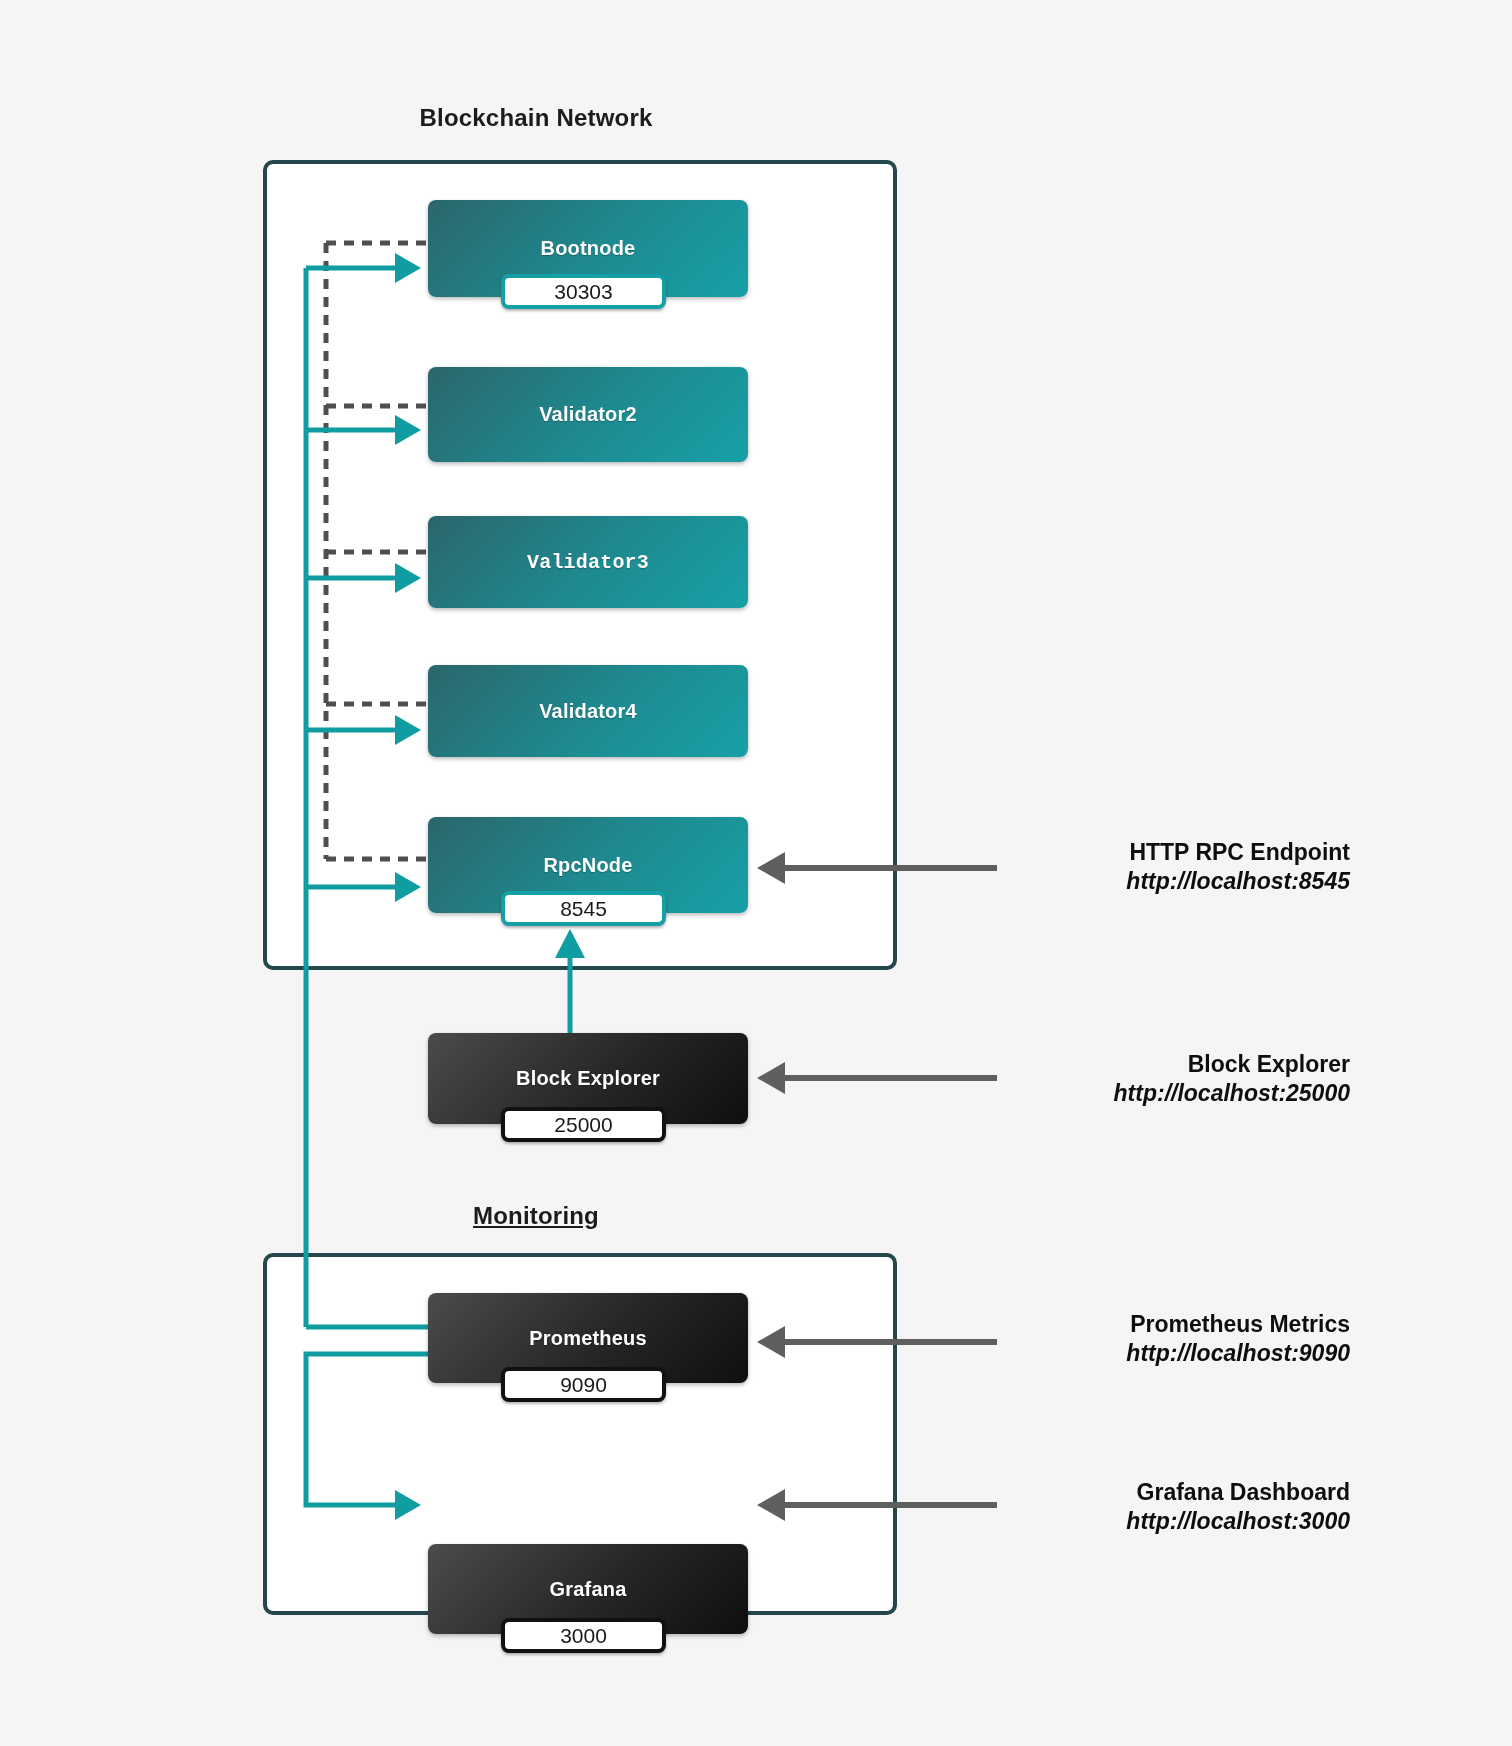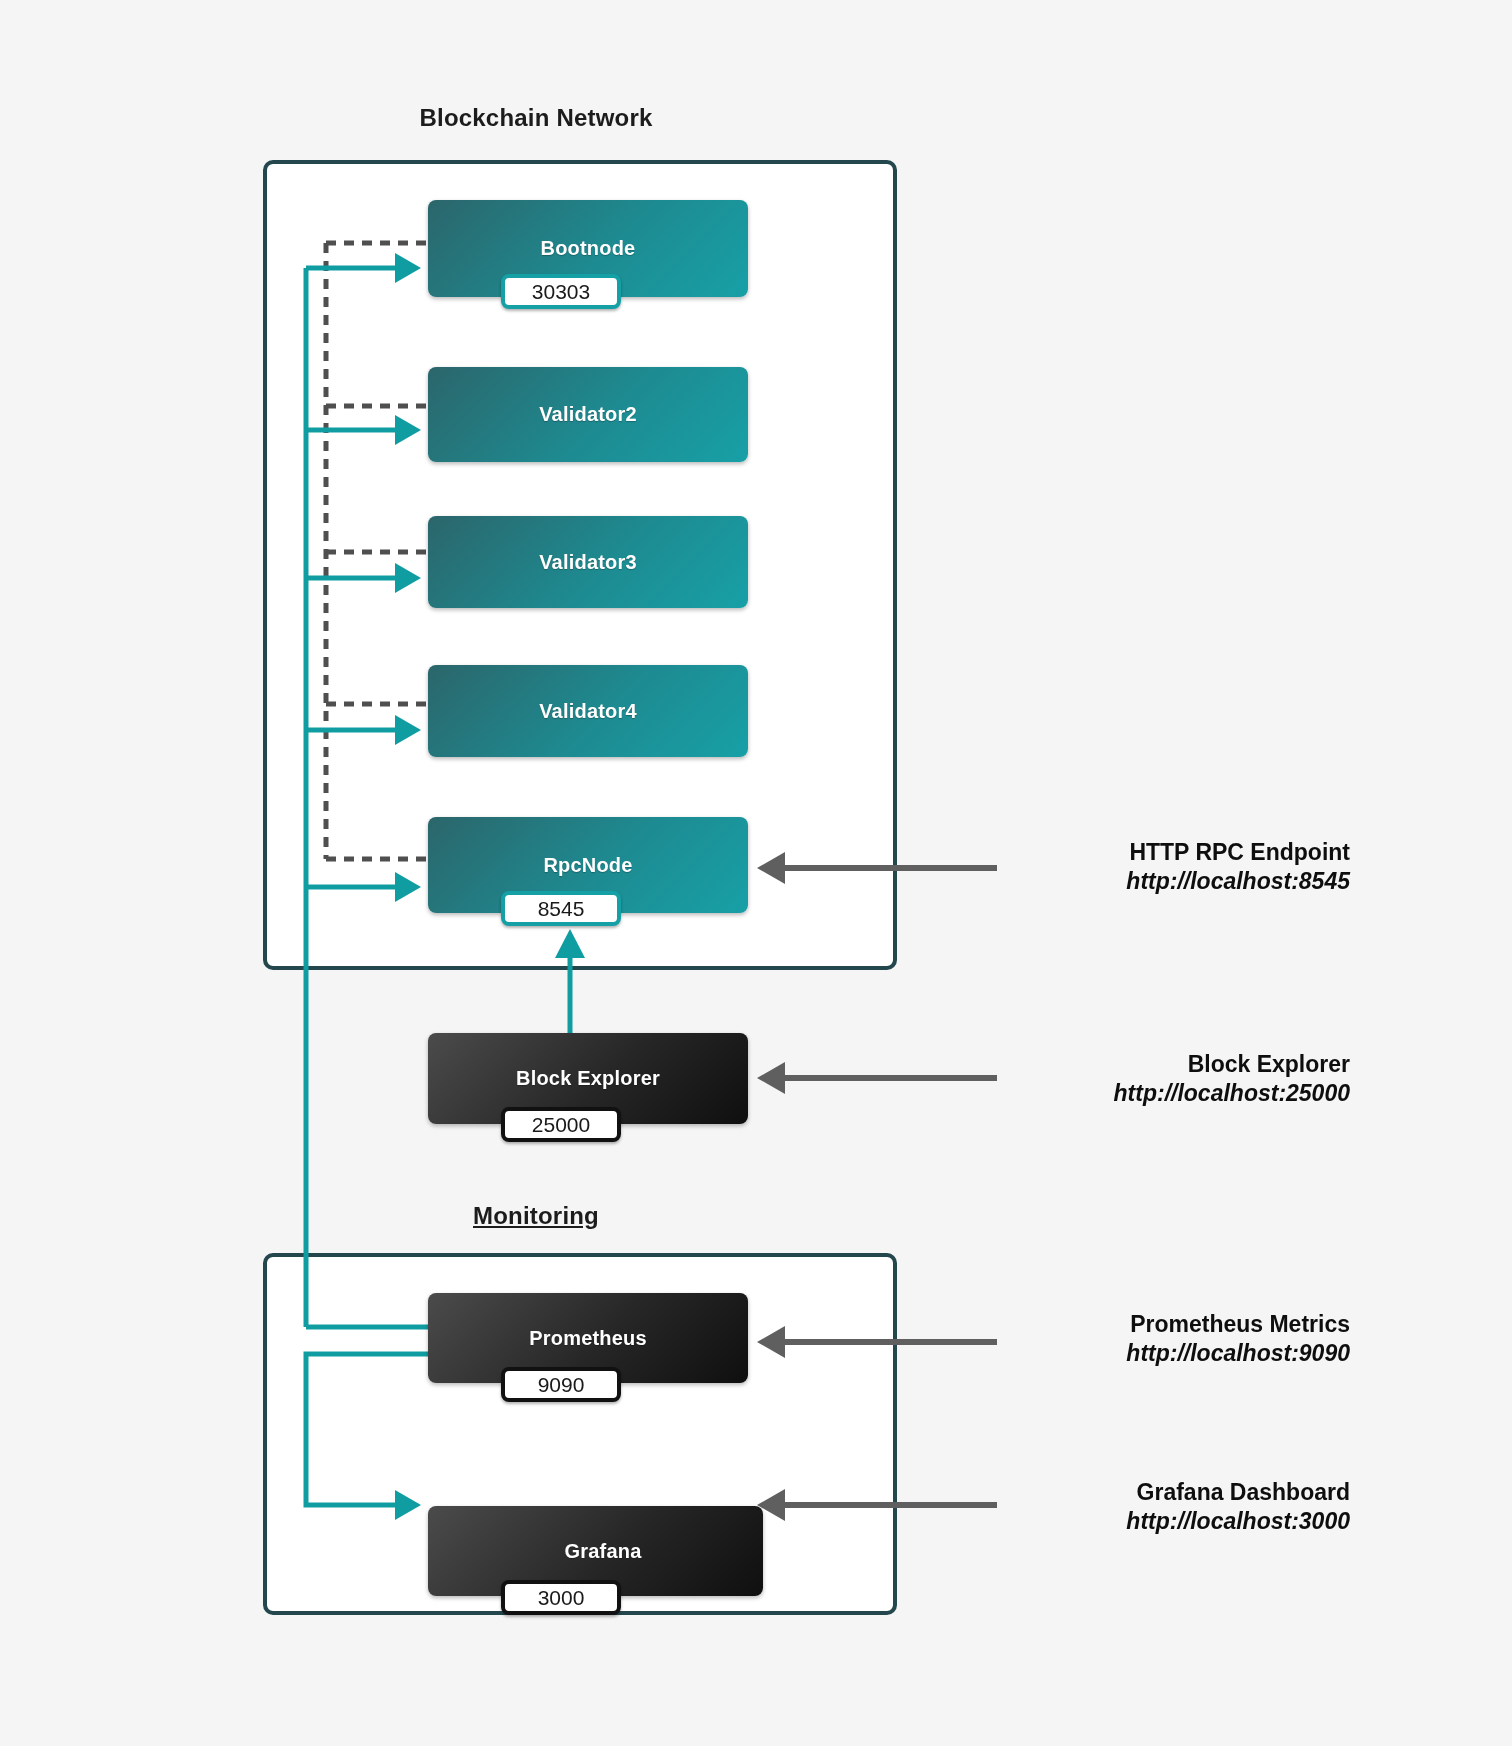--- a/index.html
+++ b/index.html
@@ -20,21 +20,21 @@
     display:flex;align-items:center;justify-content:center;
     box-shadow:0 2px 4px rgba(0,0,0,.28);
   }
   .node.teal{background:linear-gradient(135deg,#2b666b 0%,#1d8b91 55%,#17a0a6 100%);}
   .node.dark{background:linear-gradient(135deg,#4b4b4b 0%,#262626 55%,#0f0f0f 100%);}
   .node-label{
     color:#ffffff;font-size:20px;font-weight:bold;letter-spacing:.2px;
     text-shadow:0 1px 1px rgba(0,0,0,.25);
   }
   .port-badge{
-    position:absolute;left:73px;top:74px;width:120px;height:35px;
+    position:absolute;left:73px;top:74px;width:165px;height:35px;
     background:#ffffff;border-radius:8px;box-sizing:border-box;
     display:flex;align-items:center;justify-content:center;
     font-size:21px;color:#1a1a1a;box-shadow:0 2px 3px rgba(0,0,0,.3);
   }
   .port-badge.teal-border{border:4px solid #14a0a5;}
   .port-badge.dark-border{border:4px solid #111111;}
   .annotation{
     position:absolute;left:930px;width:420px;text-align:right;
     font-size:23px;line-height:29px;color:#0e0e0e;font-weight:bold;
   }
@@ -100,21 +100,21 @@
 
   <div class="node teal" style="top:200px;height:97px;">
     <span class="node-label">Bootnode</span>
     <span class="port-badge teal-border">30303</span>
   </div>
 
   <div class="node teal" style="top:367px;height:95px;">
     <span class="node-label">Validator2</span>
   </div>
 
-  <div class="node teal" style="top:516px;height:92px;">
+  <div class="node teal" style="top:516px;height:92px;font-family:Liberation Mono, monospace;">
     <span class="node-label">Validator3</span>
   </div>
 
   <div class="node teal" style="top:665px;height:92px;">
     <span class="node-label">Validator4</span>
   </div>
 
   <div class="node teal" style="top:817px;height:96px;">
     <span class="node-label">RpcNode</span>
     <span class="port-badge teal-border">8545</span>
@@ -123,21 +123,21 @@
   <div class="node dark" style="top:1033px;height:91px;">
     <span class="node-label">Block Explorer</span>
     <span class="port-badge dark-border">25000</span>
   </div>
 
   <div class="node dark" style="top:1293px;height:90px;">
     <span class="node-label">Prometheus</span>
     <span class="port-badge dark-border">9090</span>
   </div>
 
-  <div class="node dark" style="top:1506px;height:90px;padding-left:15px;">
+  <div class="node dark" style="top:1544px;height:90px;">
     <span class="node-label">Grafana</span>
     <span class="port-badge dark-border">3000</span>
   </div>
 
   <div class="annotation" style="top:838px;">
     <div>HTTP RPC Endpoint</div>
     <div class="url">http://localhost:8545</div>
   </div>
   <div class="annotation" style="top:1050px;">
     <div>Block Explorer</div>

